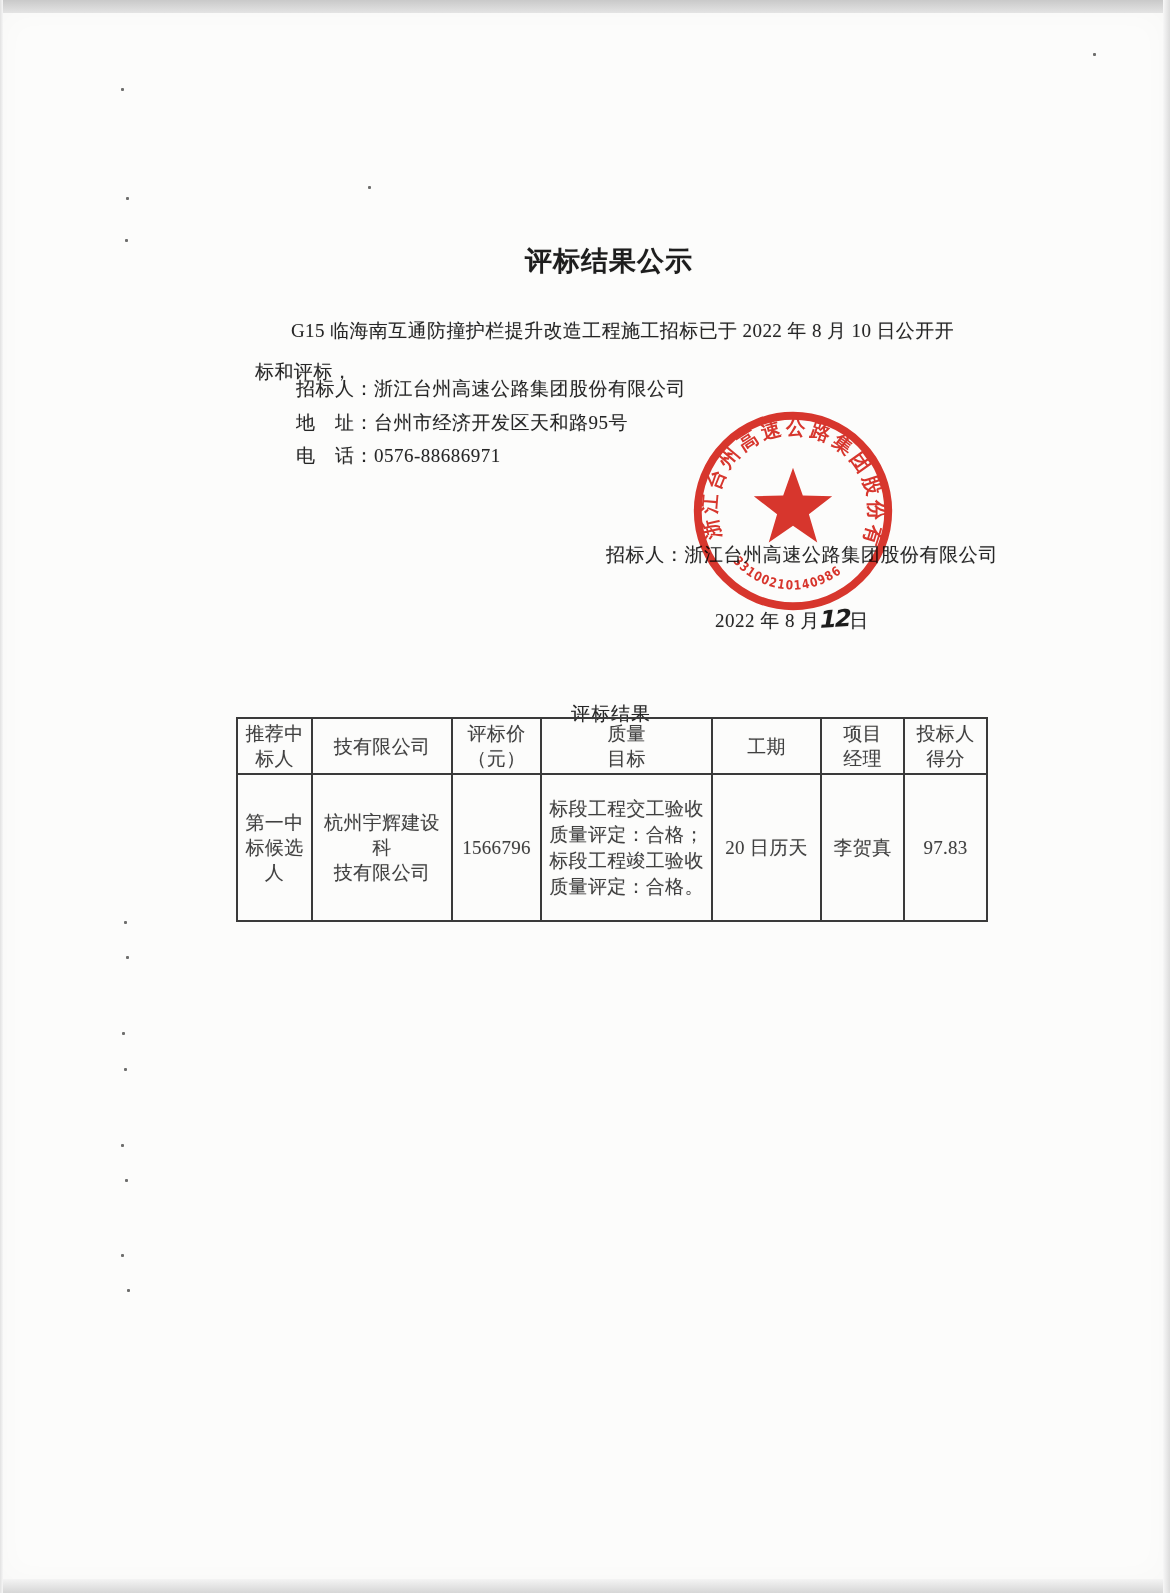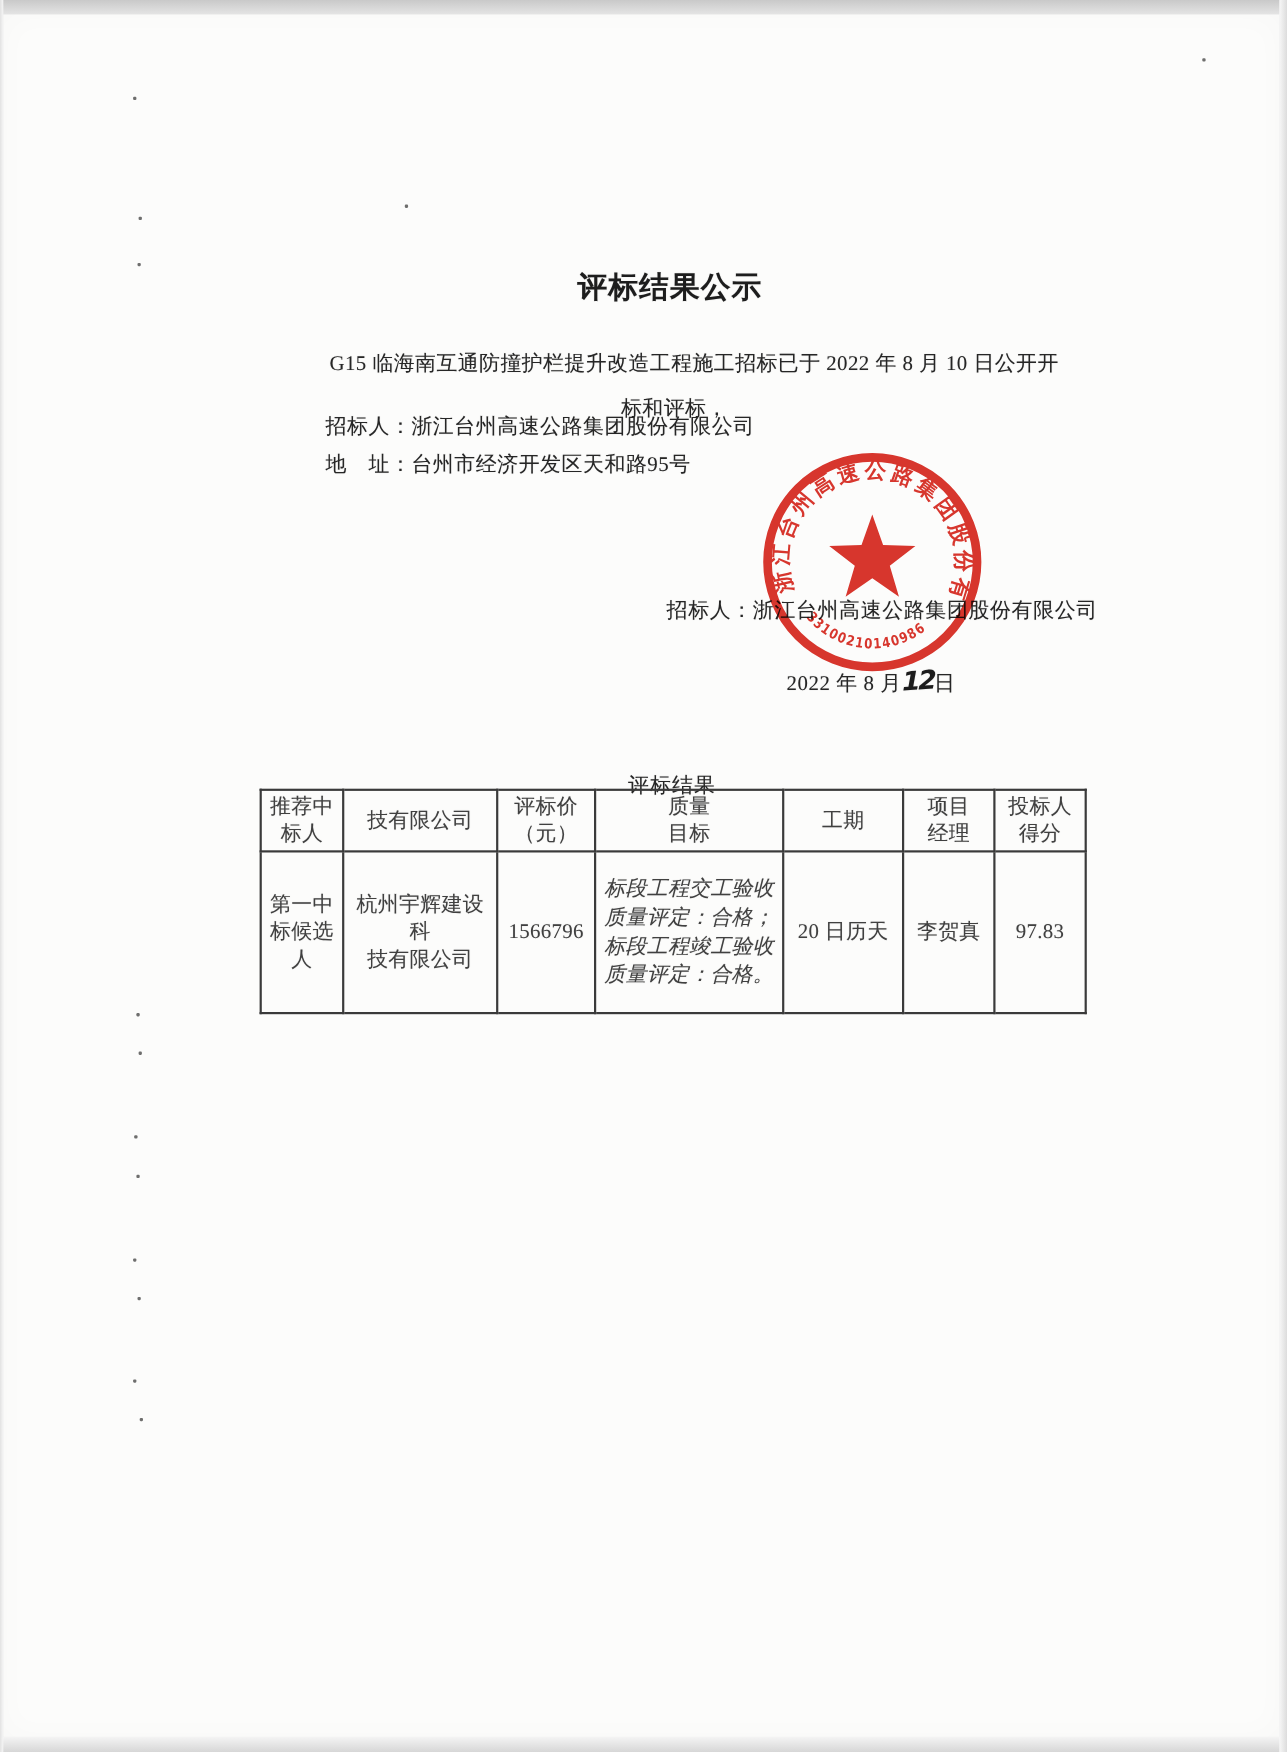--- a/index.html
+++ b/index.html
@@ -22,21 +22,21 @@
   .edge-left{position:absolute;left:0;top:0;bottom:0;width:3px;
     background:linear-gradient(90deg,#e2e2e2,#f6f6f6);}
 
   .txt{position:absolute;color:#262626;text-shadow:0 0 1px rgba(70,70,70,.28);}
 
   .doc-title{
     left:0;top:230px;width:1212px;text-align:center;
     font-size:27px;font-weight:bold;letter-spacing:1px;color:#1d1d1d;
   }
   .para{left:252px;top:297px;width:716px;font-size:19px;line-height:41px;letter-spacing:.4px;}
-  .para .l1{text-indent:36px;text-align:center;}
+  .para .l1{text-indent:36px;}
 
   .contact{left:293px;top:359px;font-size:19px;line-height:33.5px;letter-spacing:.5px;}
   .contact .row{white-space:pre;}
 
   .stamp-line{left:603px;top:529px;font-size:19px;letter-spacing:.6px;z-index:1;}
 
   .date-line{left:712px;top:592px;font-size:19px;letter-spacing:.5px;z-index:1;}
   .hand-day{
     display:inline-block;font-size:24px;font-weight:bold;
     transform:skewX(-14deg) rotate(-4deg);letter-spacing:-2px;
@@ -56,38 +56,39 @@
   table{border-collapse:collapse;table-layout:fixed;width:750px;
     color:#404040;font-family:"Liberation Serif","DejaVu Serif",serif;}
   td{
     border:2px solid #3a3a3a;text-align:center;vertical-align:middle;
     font-size:19px;line-height:25px;white-space:pre-line;letter-spacing:.3px;
     padding:2px;text-shadow:0 0 1px rgba(70,70,70,.25);
   }
   tr.hdr td{height:50px;}
   tr.data td{height:141px;}
   td.quality{text-align:center;}
-  td.quality .inner{display:inline-block;text-align:right;line-height:26px;font-style:italic;}
+  td.quality .inner{display:inline-block;text-align:right;line-height:26px;}
 
   .speck{position:absolute;width:3px;height:3px;background:#4a4a4a;border-radius:1px;opacity:.8;}
 </style>
 </head>
 <body>
 
 <div class="page">
 
   <div class="txt doc-title">评标结果公示</div>
 
   <div class="txt para">
     <div class="l1">G15 临海南互通防撞护栏提升改造工程施工招标已于 2022 年 8 月 10 日公开开标和评标，</div>
   </div>
 
   <div class="txt contact">
     <div class="row"><span>招标人：</span><span>浙江台州高速公路集团股份有限公司</span></div>
     <div class="row"><span>地　址：</span><span>台州市经济开发区天和路95号</span></div>
+    <div class="row"><span>电　话：</span><span>0576-88686971</span></div>
   </div>
 
   <svg class="stamp" viewBox="0 0 220 220">
     <defs>
       <path id="arcTop" d="M 36.7,136.5 A 78,78 0 1 1 183.3,136.5" fill="none"></path>
       <path id="arcBot" d="M 48.7,161.4 A 80,80 0 0 0 171.3,161.4" fill="none"></path>
     </defs>
     <circle cx="110" cy="110" r="97" fill="none" stroke="#d7261d" stroke-width="8"></circle>
     <polygon points="110,66 100,94.2 70.1,95 93.8,113.3 85.3,142 110,125 134.7,142 126.2,113.3 149.9,95 120,94.2" fill="#d7261d"></polygon>
     <text font-size="20" font-weight="bold" fill="#d7261d" font-family="Liberation Serif, DejaVu Serif, serif">

